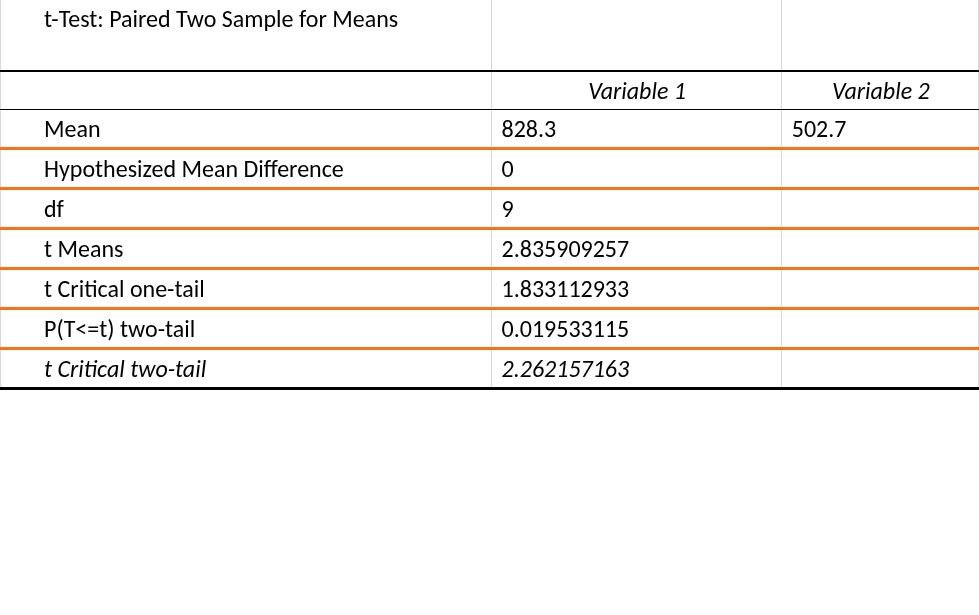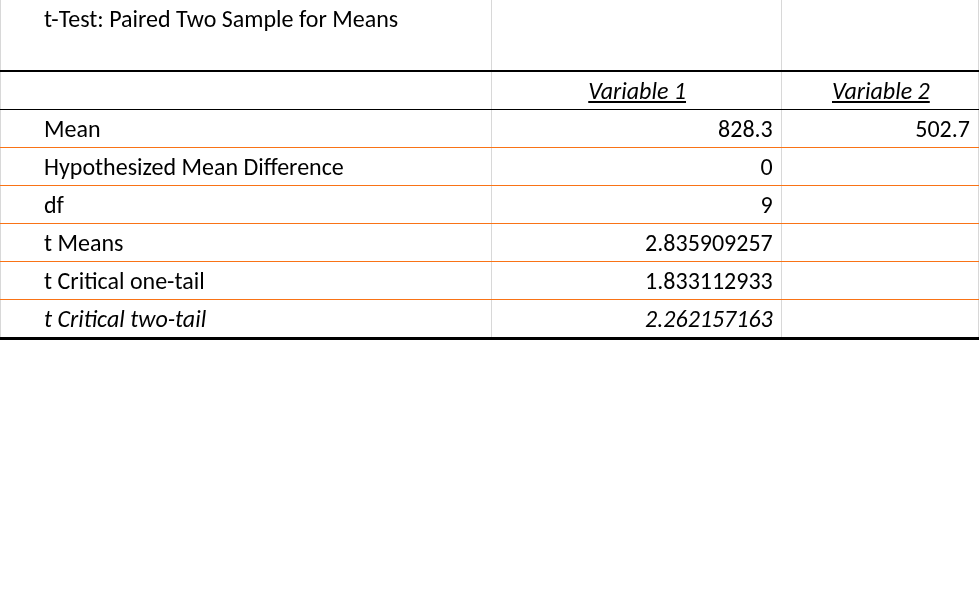--- a/index.html
+++ b/index.html
@@ -28,42 +28,41 @@
     padding: 4px 8px 4px 10px;
     height: 36px;
     box-sizing: border-box;
     vertical-align: middle;
     white-space: nowrap;
     overflow: hidden;
   }
   
   td {
     border-right: 1px solid #d8d8d8;
-    border-bottom: 1px solid #f97316;
+    border-bottom: 3px solid #f97316;
   }
   tr.title td {
     border-bottom: none;
   }
   tr.spacer td {
     border-bottom: 2px solid #000000;
     border-right: 1px solid #d8d8d8;
   }
   
   tr.spacer td { height: 34px; }
   tr.header td {
     font-style: italic;
     text-align: center;
     border-bottom: 1px solid #000000;
-    text-decoration: underline;
   }
   tr.header td.lbl {
     font-style: normal;
     text-align: left;
   }
-  td.num { text-align: right; }
+  td.num { }
   td.lbl { text-align: left; padding-left: 43px; }
   tr.last td {
     border-bottom: 3px solid #000000;
     font-style: italic;
   }
   
   td:first-child { border-left: 1px solid #d8d8d8; }
 </style>
 </head>
 <body>
@@ -110,20 +109,25 @@
       <tr>
         <td class="lbl">t Means</td>
         <td class="num">2.835909257</td>
         <td class="num"></td>
       </tr>
       <tr>
         <td class="lbl">t Critical one-tail</td>
         <td class="num">1.833112933</td>
         <td class="num"></td>
       </tr>
+      <tr>
+        <td class="lbl">P(T&lt;=t) two-tail</td>
+        <td class="num">0.019533115</td>
+        <td class="num"></td>
+      </tr>
       <tr class="last">
         <td class="lbl">t Critical two-tail</td>
         <td class="num">2.262157163</td>
         <td class="num"></td>
       </tr>
     </tbody>
   </table>
 </div>
 
 </body></html>

